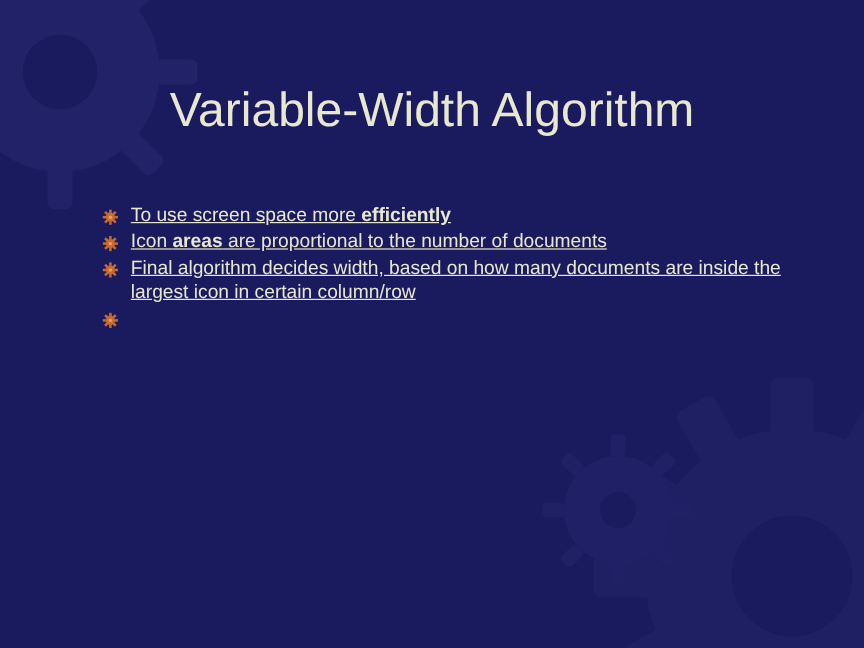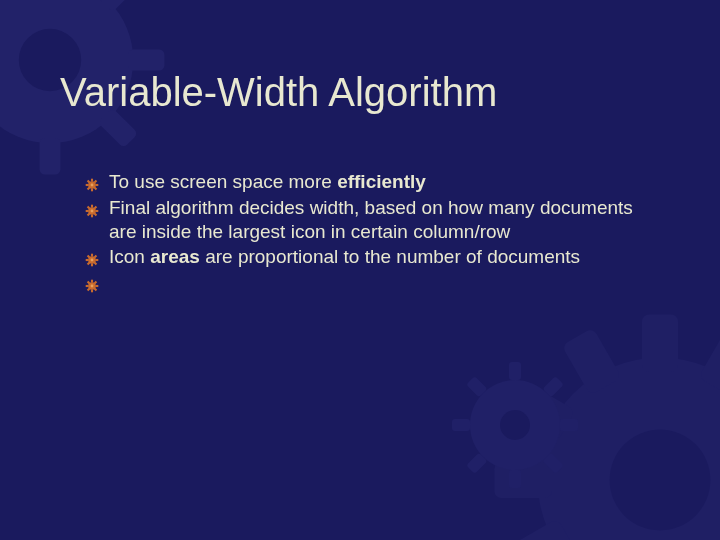--- a/index.html
+++ b/index.html
@@ -19,35 +19,36 @@
   .slide {
     position: relative;
     width: 720px;
     height: 540px;
     padding: 70px 60px 0 60px;
   }
   .title {
     color: #e8e8d0;
     font-size: 40px;
     font-weight: 400;
-    text-align: left;
+    text-align: center;
     margin-bottom: 55px;
     font-family: Arial, sans-serif;
   }
   .bullets {
     list-style: none;
     padding-left: 25px;
   }
   .bullets li {
     color: #e8e8d0;
-    font-size: 19px;
+    font-size: 16px;
     line-height: 1.25;
     margin-bottom: 2px;
     position: relative;
     padding-left: 24px;
+    text-decoration: underline;
   }
   .bullets li .bullet-icon {
     position: absolute;
     left: 0;
     top: 4px;
     width: 14px;
     height: 14px;
   }
   .bold { font-weight: bold; }
 </style>
@@ -132,35 +133,35 @@
     <rect x="8.5" y="15" width="3" height="4" fill="#c96b2e"></rect>
     <rect x="1" y="8.5" width="4" height="3" fill="#c96b2e"></rect>
     <rect x="15" y="8.5" width="4" height="3" fill="#c96b2e"></rect>
     <rect x="8.5" y="1" width="3" height="4" fill="#c96b2e" transform="rotate(45 10 10)"></rect>
     <rect x="8.5" y="15" width="3" height="4" fill="#c96b2e" transform="rotate(45 10 10)"></rect>
     <rect x="1" y="8.5" width="4" height="3" fill="#c96b2e" transform="rotate(45 10 10)"></rect>
     <rect x="15" y="8.5" width="4" height="3" fill="#c96b2e" transform="rotate(45 10 10)"></rect>
     <circle cx="10" cy="10" r="5.5" fill="#c96b2e"></circle>
     <circle cx="10" cy="10" r="2" fill="#e8a05a"></circle>
   </g>
-</svg></span><span>Final algorithm decides width, based on how many documents are inside the largest icon in certain column/row</span></li>
+</svg></span><span>Icon </span><span class="bold">areas</span><span> are proportional to the number of documents</span></li>
       <li><span class="bullet-icon"><svg viewBox="0 0 20 20" width="14" height="14">
   <g>
     <rect x="8.5" y="1" width="3" height="4" fill="#c96b2e"></rect>
     <rect x="8.5" y="15" width="3" height="4" fill="#c96b2e"></rect>
     <rect x="1" y="8.5" width="4" height="3" fill="#c96b2e"></rect>
     <rect x="15" y="8.5" width="4" height="3" fill="#c96b2e"></rect>
     <rect x="8.5" y="1" width="3" height="4" fill="#c96b2e" transform="rotate(45 10 10)"></rect>
     <rect x="8.5" y="15" width="3" height="4" fill="#c96b2e" transform="rotate(45 10 10)"></rect>
     <rect x="1" y="8.5" width="4" height="3" fill="#c96b2e" transform="rotate(45 10 10)"></rect>
     <rect x="15" y="8.5" width="4" height="3" fill="#c96b2e" transform="rotate(45 10 10)"></rect>
     <circle cx="10" cy="10" r="5.5" fill="#c96b2e"></circle>
     <circle cx="10" cy="10" r="2" fill="#e8a05a"></circle>
   </g>
-</svg></span><span>Icon </span><span class="bold">areas</span><span> are proportional to the number of documents</span></li>
+</svg></span><span>Final algorithm decides width, based on how many documents are inside the largest icon in certain column/row</span></li>
       <li><span class="bullet-icon"><svg viewBox="0 0 20 20" width="14" height="14">
   <g>
     <rect x="8.5" y="1" width="3" height="4" fill="#c96b2e"></rect>
     <rect x="8.5" y="15" width="3" height="4" fill="#c96b2e"></rect>
     <rect x="1" y="8.5" width="4" height="3" fill="#c96b2e"></rect>
     <rect x="15" y="8.5" width="4" height="3" fill="#c96b2e"></rect>
     <rect x="8.5" y="1" width="3" height="4" fill="#c96b2e" transform="rotate(45 10 10)"></rect>
     <rect x="8.5" y="15" width="3" height="4" fill="#c96b2e" transform="rotate(45 10 10)"></rect>
     <rect x="1" y="8.5" width="4" height="3" fill="#c96b2e" transform="rotate(45 10 10)"></rect>
     <rect x="15" y="8.5" width="4" height="3" fill="#c96b2e" transform="rotate(45 10 10)"></rect>

